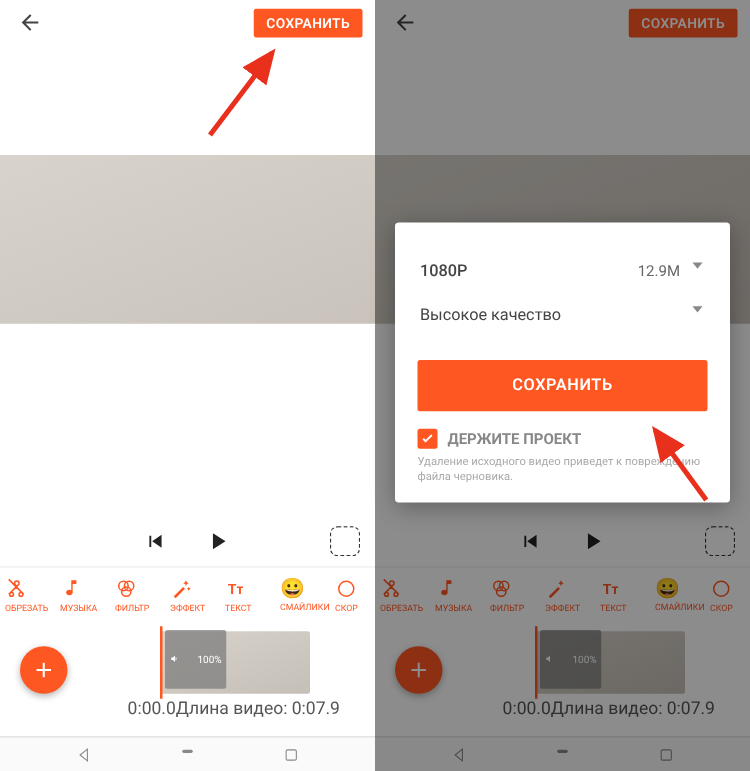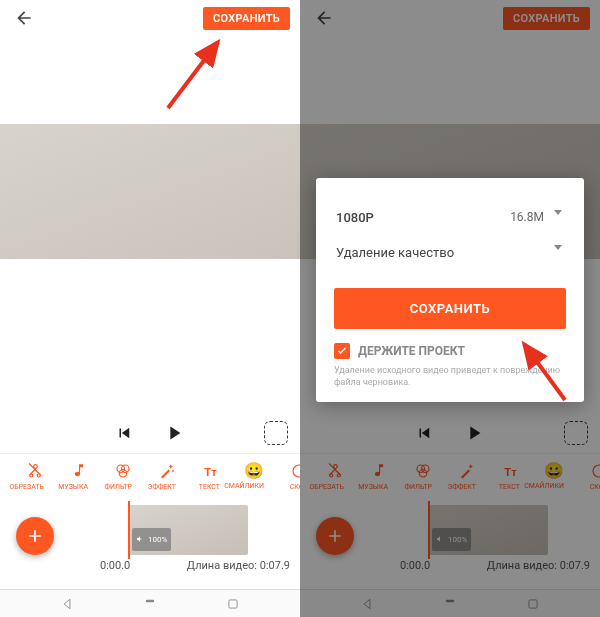--- a/index.html
+++ b/index.html
@@ -8,30 +8,30 @@
 .screen.dim::before{content:"";position:absolute;inset:0;background:rgba(0,0,0,.45);z-index:5;pointer-events:none}
 .topbar{height:36px;display:flex;align-items:center;justify-content:space-between;padding:0 10px}
 .back{width:28px;height:28px;display:flex;align-items:center;justify-content:center}
 .save-btn{background:#ff5722;color:#fff;font-size:11px;font-weight:600;padding:5px 10px;border-radius:2px;letter-spacing:.3px}
 .preview-spacer{flex:0 0 88px}
 .preview{height:135px;background:linear-gradient(160deg,#d8d3cc,#c9c3bb);position:relative}
 .midspace{flex:1}
 .play-row{height:40px;display:flex;align-items:center;justify-content:center;gap:30px;position:relative;padding:0 14px}
 .full-btn{position:absolute;right:12px;width:24px;height:24px;border:1.5px dashed #333;border-radius:6px}
 .toolbar{height:46px;display:flex;align-items:center;gap:4px;padding:0 4px;border-top:1px solid #eee;overflow:hidden}
-.tool{flex:0 0 40px;display:flex;flex-direction:column;align-items:flex-end;gap:3px;color:#ff5722}
+.tool{flex:0 0 40px;display:flex;flex-direction:column;align-items:flex-start;gap:3px;color:#ff5722}
 .tool svg{width:18px;height:18px}
 .tool-label{font-size:7px;font-weight:400;color:#ff5722;white-space:nowrap}
 .emoji{font-size:16px;line-height:1}
 .timeline{height:90px;position:relative;padding:10px 0 0}
 .fab{position:absolute;left:16px;top:18px;width:38px;height:38px;border-radius:50%;background:#ff5722;display:flex;align-items:center;justify-content:center;box-shadow:0 2px 6px rgba(0,0,0,.3)}
 .clips{position:absolute;left:128px;top:6px;width:120px;height:50px;background:linear-gradient(160deg,#d8d3cc,#c5bfb7);border-radius:2px}
-.vol-badge{position:absolute;left:4px;bottom:4px;background:rgba(120,120,120,.7);color:#fff;font-size:8px;padding:7px 4px;border-radius:2px;display:flex;align-items:flex-start;gap:4px}
+.vol-badge{position:absolute;left:4px;bottom:4px;background:rgba(120,120,120,.7);color:#fff;font-size:8px;padding:19px 4px;border-radius:2px;display:flex;align-items:flex-start;gap:14px}
 .playhead{position:absolute;left:128px;top:2px;width:2px;height:58px;background:#ff5722}
-.time-row{position:absolute;left:100px;right:10px;top:60px;display:flex;justify-content:space-between;font-size:11px;color:#555}
+.time-row{position:absolute;left:84px;right:10px;top:60px;display:flex;justify-content:center;font-size:14px;color:#555}
 .navbar{height:28px;display:flex;align-items:center;justify-content:space-around;background:#fafafa;border-top:1px solid #ddd;padding:0 30px}
 .navshape{width:14px;height:14px}
 .arrow{position:absolute;z-index:20;pointer-events:none}
 .dialog{position:absolute;left:16px;right:16px;top:178px;background:#fff;border-radius:3px;z-index:10;padding:22px 18px 14px;box-shadow:0 4px 20px rgba(0,0,0,.3)}
 .d-row{display:flex;align-items:flex-start;justify-content:space-between;font-size:13px;color:#444;padding:10px 2px}
 .d-res{font-weight:500}
 .d-size{color:#666;font-size:12px;margin-right:20px}
 .caret{width:0;height:0;border-left:4px solid transparent;border-right:4px solid transparent;border-top:5px solid #888;position:absolute;right:4px}
 .d-row-rel{position:relative}
 .d-save{background:#ff5722;color:#fff;text-align:center;padding:13px 0;font-size:13px;font-weight:600;letter-spacing:.5px;margin:18px 0 14px;border-radius:2px}
@@ -241,25 +241,25 @@
         <rect x="2" y="2" width="20" height="6" rx="3" fill="#888"></rect>
       </svg>
     <svg class="navshape" viewBox="0 0 24 24">
         <rect x="5" y="5" width="14" height="14" rx="2" fill="none" stroke="#888" stroke-width="1.5"></rect>
       </svg>
   </div>
 
   <div class="dialog">
     <div class="d-row d-row-rel">
       <span class="d-res">1080P</span>
-      <span class="d-size">16.8M</span>
+      <span class="d-size">12.9M</span>
       <span class="caret"></span>
     </div>
     <div class="d-row d-row-rel">
-      <span>Удаление качество</span>
+      <span>Высокое качество</span>
       <span class="caret"></span>
     </div>
     <div class="d-save">СОХРАНИТЬ</div>
     <div class="d-keep">
       <span class="chk">
           <svg viewBox="0 0 24 24" width="12" height="12">
             <path d="M5 12l4 4L19 6" fill="none" stroke="#fff" stroke-width="3"></path>
           </svg>
         </span>
       <span>ДЕРЖИТЕ ПРОЕКТ</span>

